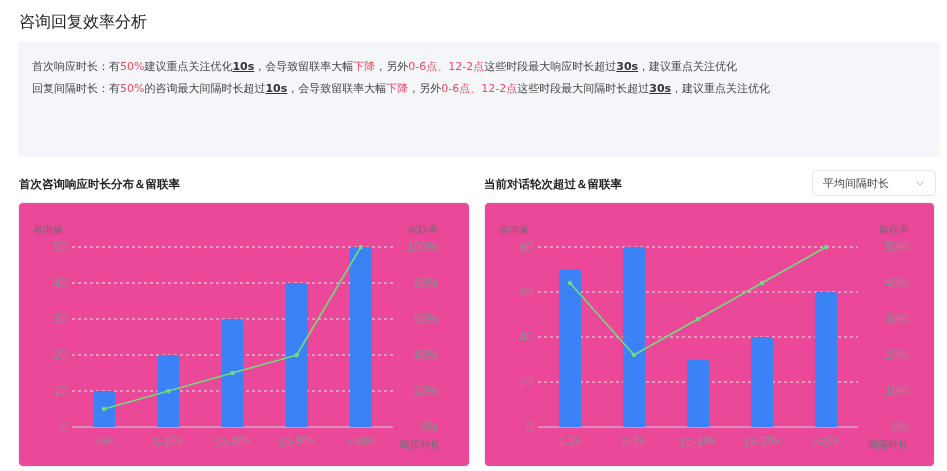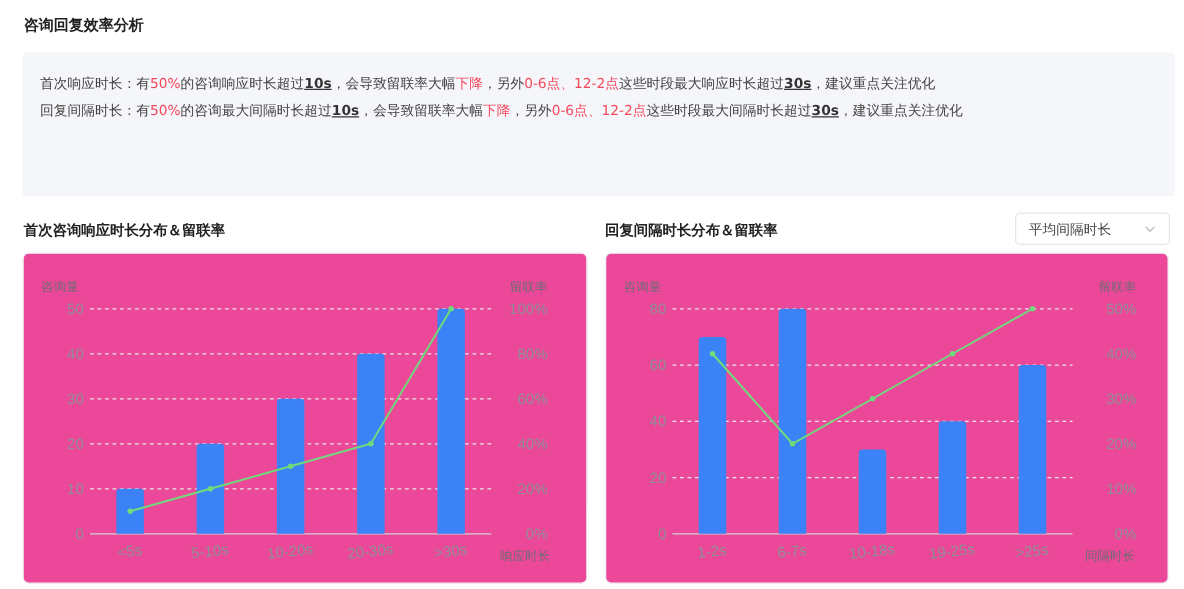--- a/index.html
+++ b/index.html
@@ -1,19 +1,19 @@
 <!DOCTYPE html>
 <html><head>
 <meta charset="utf-8">
 <style>
   * { box-sizing: border-box; margin: 0; padding: 0; }
   html, body { width: 947px; height: 471px; background: #ffffff; overflow: hidden; }
   body { font-family: "DejaVu Sans", "Liberation Sans", sans-serif; color: #333; position: relative; }
 
-  .page-title { position: absolute; left: 19px; top: 12px; font-size: 12px; font-weight: bold; color: #222; text-align: right; }
+  .page-title { position: absolute; left: 19px; top: 12px; font-size: 16px; font-weight: normal; color: #222; text-align: right; }
 
   .summary { position: absolute; left: 18px; top: 42px; width: 922px; height: 115px;
     background: #f5f6fa; border-radius: 3px; padding: 14px 14px; }
   .summary-line { font-size: 11px; line-height: 22px; color: #444; white-space: nowrap; height: 22px; }
   .hl { color: #f5475b; }
   .ul { text-decoration: underline; font-weight: bold; color: #333; }
 
   .section-title { position: absolute; top: 177px; font-size: 11.5px; font-weight: bold; color: #222; }
 
   .dropdown { position: absolute; left: 812px; top: 170px; width: 124px; height: 26px;
@@ -27,26 +27,26 @@
   svg.chart { position: absolute; left: 0; top: 0; overflow: visible; }
   .axis-text { font-family: "Liberation Sans", sans-serif; font-size: 12px; fill: #8d8f94; }
   .axis-title { font-family: "DejaVu Sans", sans-serif; font-size: 10px; fill: #6b6d72; }
 </style>
 </head>
 <body>
 
 <div class="page-title">咨询回复效率分析</div>
 
 <div class="summary">
-  <div class="summary-line"><span>首次响应时长：有</span><span class="hl">50%</span><span>的咨询响应时长超过</span><span class="ul">10s</span><span>，会导致留联率大幅</span><span class="hl">下降</span><span>，另外</span><span class="hl">0-6点、12-2点</span><span>这些时段最大响应时长超过</span><span class="ul">30s</span><span>，建议重点关注优化</span></div>
+  <div class="summary-line"><span>首次响应时长：有</span><span class="hl">50%</span><span>建议重点关注优化</span><span class="ul">10s</span><span>，会导致留联率大幅</span><span class="hl">下降</span><span>，另外</span><span class="hl">0-6点、12-2点</span><span>这些时段最大响应时长超过</span><span class="ul">30s</span><span>，建议重点关注优化</span></div>
   <div class="summary-line"><span>回复间隔时长：有</span><span class="hl">50%</span><span>的咨询最大间隔时长超过</span><span class="ul">10s</span><span>，会导致留联率大幅</span><span class="hl">下降</span><span>，另外</span><span class="hl">0-6点、12-2点</span><span>这些时段最大间隔时长超过</span><span class="ul">30s</span><span>，建议重点关注优化</span></div>
 </div>
 
 <div class="section-title" style="left:19px;">首次咨询响应时长分布＆留联率</div>
-<div class="section-title" style="left:484px;">回复间隔时长分布＆留联率</div>
+<div class="section-title" style="left:484px;">当前对话轮次超过＆留联率</div>
 
 <div class="dropdown">
   <span>平均间隔时长</span>
   <svg class="chev" viewBox="0 0 10 10">
     <polyline points="1.5,3.5 5,7 8.5,3.5" fill="none" stroke="#b8bbc2" stroke-width="1"></polyline>
   </svg>
 </div>
 
 <div class="card" style="left:18px; width:452px;">
   <svg class="chart" width="452" height="265">

